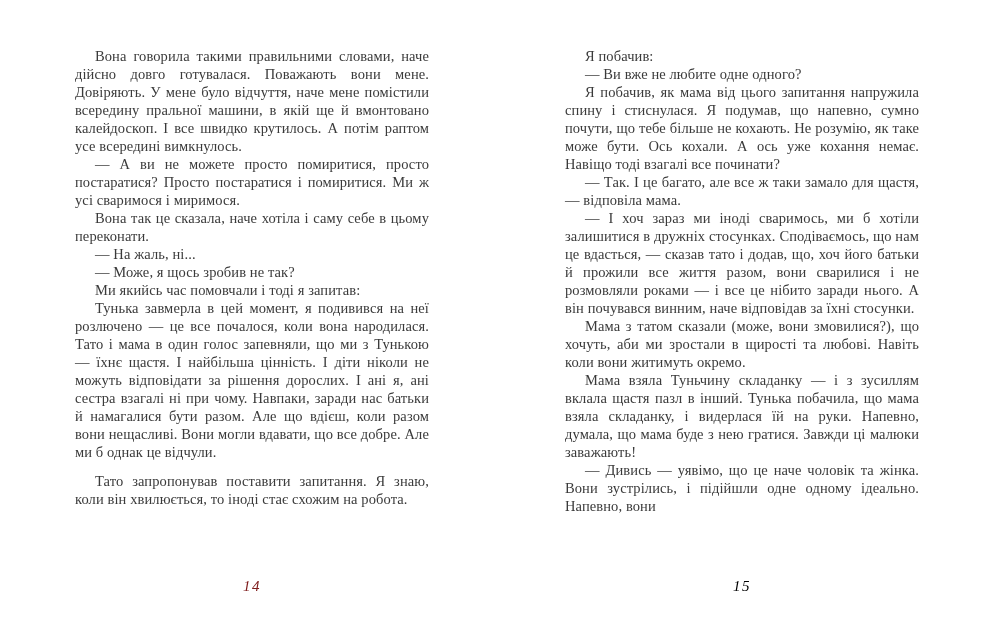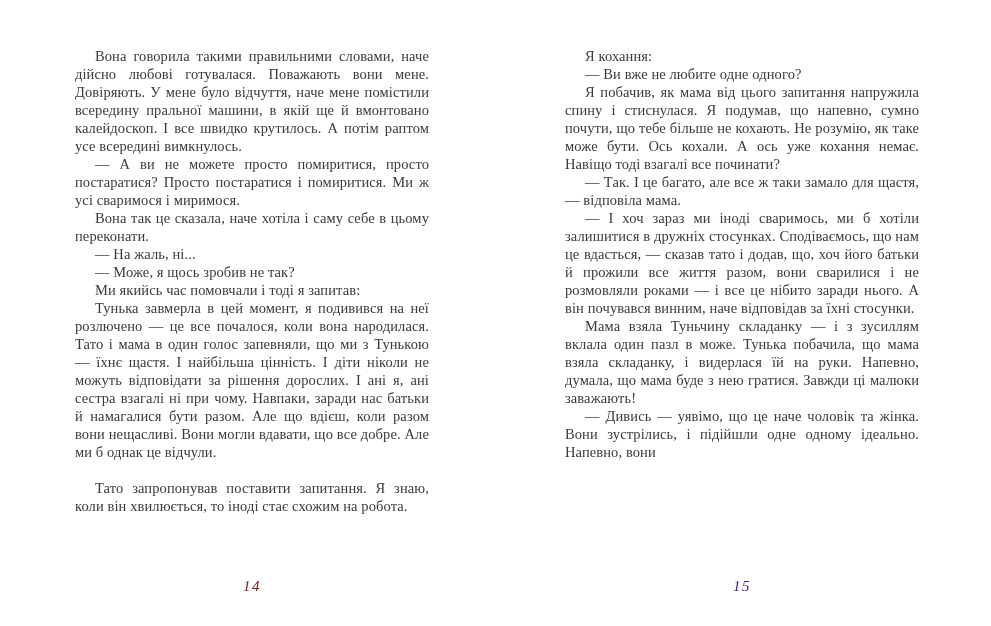--- a/index.html
+++ b/index.html
@@ -26,59 +26,60 @@
     letter-spacing: 0.1px;
   }
   .page-left .text-block { left: 75px; }
   .page-right .text-block { left: 565px; }
   .text-block p {
     margin: 0;
     padding: 0;
     text-indent: 20px;
   }
   .text-block p.gap-before {
-    margin-top: 18px;
+    margin-top: 11px;
   }
   .folio {
     position: absolute;
     top: 578px;
     width: 354px;
     text-align: center;
     font-style: italic;
     font-size: 15px;
     letter-spacing: 1.5px;
   }
   .page-left .folio { left: 75px; }
   .page-right .folio { left: 565px; }
 </style>
 </head>
 <body>
 
 <div class="spread" style="color: rgb(58, 58, 58); background: rgb(255, 255, 255);">
 
   <section class="page page-left">
     <div class="text-block">
-        <p>Вона говорила такими правильними словами, наче дійсно любові готувалася. Поважають вони мене. Довіряють. У мене було відчуття, наче мене помістили всередину пральної машини, в якій ще й вмонтовано калейдоскоп. І все швидко крутилось. А потім раптом усе всередині вимкнулось.</p>
+        <p>Вона говорила такими правильними словами, наче дійсно довго готувалася. Поважають вони мене. Довіряють. У мене було відчуття, наче мене помістили всередину пральної машини, в якій ще й вмонтовано калейдоскоп. І все швидко крутилось. А потім раптом усе всередині вимкнулось.</p>
         <p>— А ви не можете просто помиритися, просто постаратися? Просто постаратися і помиритися. Ми ж усі сваримося і миримося.</p>
         <p>Вона так це сказала, наче хотіла і саму себе в цьому переконати.</p>
         <p>— На жаль, ні...</p>
         <p>— Може, я щось зробив не так?</p>
         <p>Ми якийсь час помовчали і тоді я запитав:</p>
         <p>Тунька завмерла в цей момент, я подивився на неї розлючено — це все почалося, коли вона народилася. Тато і мама в один голос запевняли, що ми з Тунькою — їхнє щастя. І найбільша цінність. І діти ніколи не можуть відповідати за рішення дорослих. І ані я, ані сестра взагалі ні при чому. Навпаки, заради нас батьки й намагалися бути разом. Але що вдієш, коли разом вони нещасливі. Вони могли вдавати, що все добре. Але ми б однак це відчули.</p>
         <p class="gap-before">Тато запропонував поставити запитання. Я знаю, коли він хвилюється, то іноді стає схожим на робота.</p>
       </div>
     <div class="folio" style="color: #7f1d1d;">14</div>
   </section>
 
   <section class="page page-right">
     <div class="text-block">
-        <p>Я кохання:</p>
+        <p>Я побачив:</p>
         <p>— Ви вже не любите одне одного?</p>
         <p>Я побачив, як мама від цього запитання напружила спину і стиснулася. Я подумав, що напевно, сумно почути, що тебе більше не кохають. Не розумію, як таке може бути. Ось кохали. А ось уже кохання немає. Навіщо тоді взагалі все починати?</p>
         <p>— Так. І це багато, але все ж таки замало для щастя, — відповіла мама.</p>
         <p>— І хоч зараз ми іноді сваримось, ми б хотіли залишитися в дружніх стосунках. Сподіваємось, що нам це вдасться, — сказав тато і додав, що, хоч його батьки й прожили все життя разом, вони сварилися і не розмовляли роками — і все це нібито заради нього. А він почувався винним, наче відповідав за їхні стосунки.</p>
-        <p>Мама взяла Туньчину складанку — і з зусиллям вклала один пазл в може. Тунька побачила, що мама взяла складанку, і видерлася їй на руки. Напевно, думала, що мама буде з нею гратися. Завжди ці малюки заважають!</p>
+        <p>Мама з татом сказали (може, вони змовилися?), що хочуть, аби ми зростали в щирості та любові. Навіть коли вони житимуть окремо.</p>
+        <p>Мама взяла Туньчину складанку — і з зусиллям вклала щастя пазл в інший. Тунька побачила, що мама взяла складанку, і видерлася їй на руки. Напевно, думала, що мама буде з нею гратися. Завжди ці малюки заважають!</p>
         <p>— Дивись — уявімо, що це наче чоловік та жінка. Вони зустрілись, і підійшли одне одному ідеально. Напевно, вони</p>
       </div>
-    <div class="folio" style="color: #4c1d95;">15</div>
+    <div class="folio" style="color: #000000;">15</div>
   </section>
 
 </div>
 
 </body></html>

